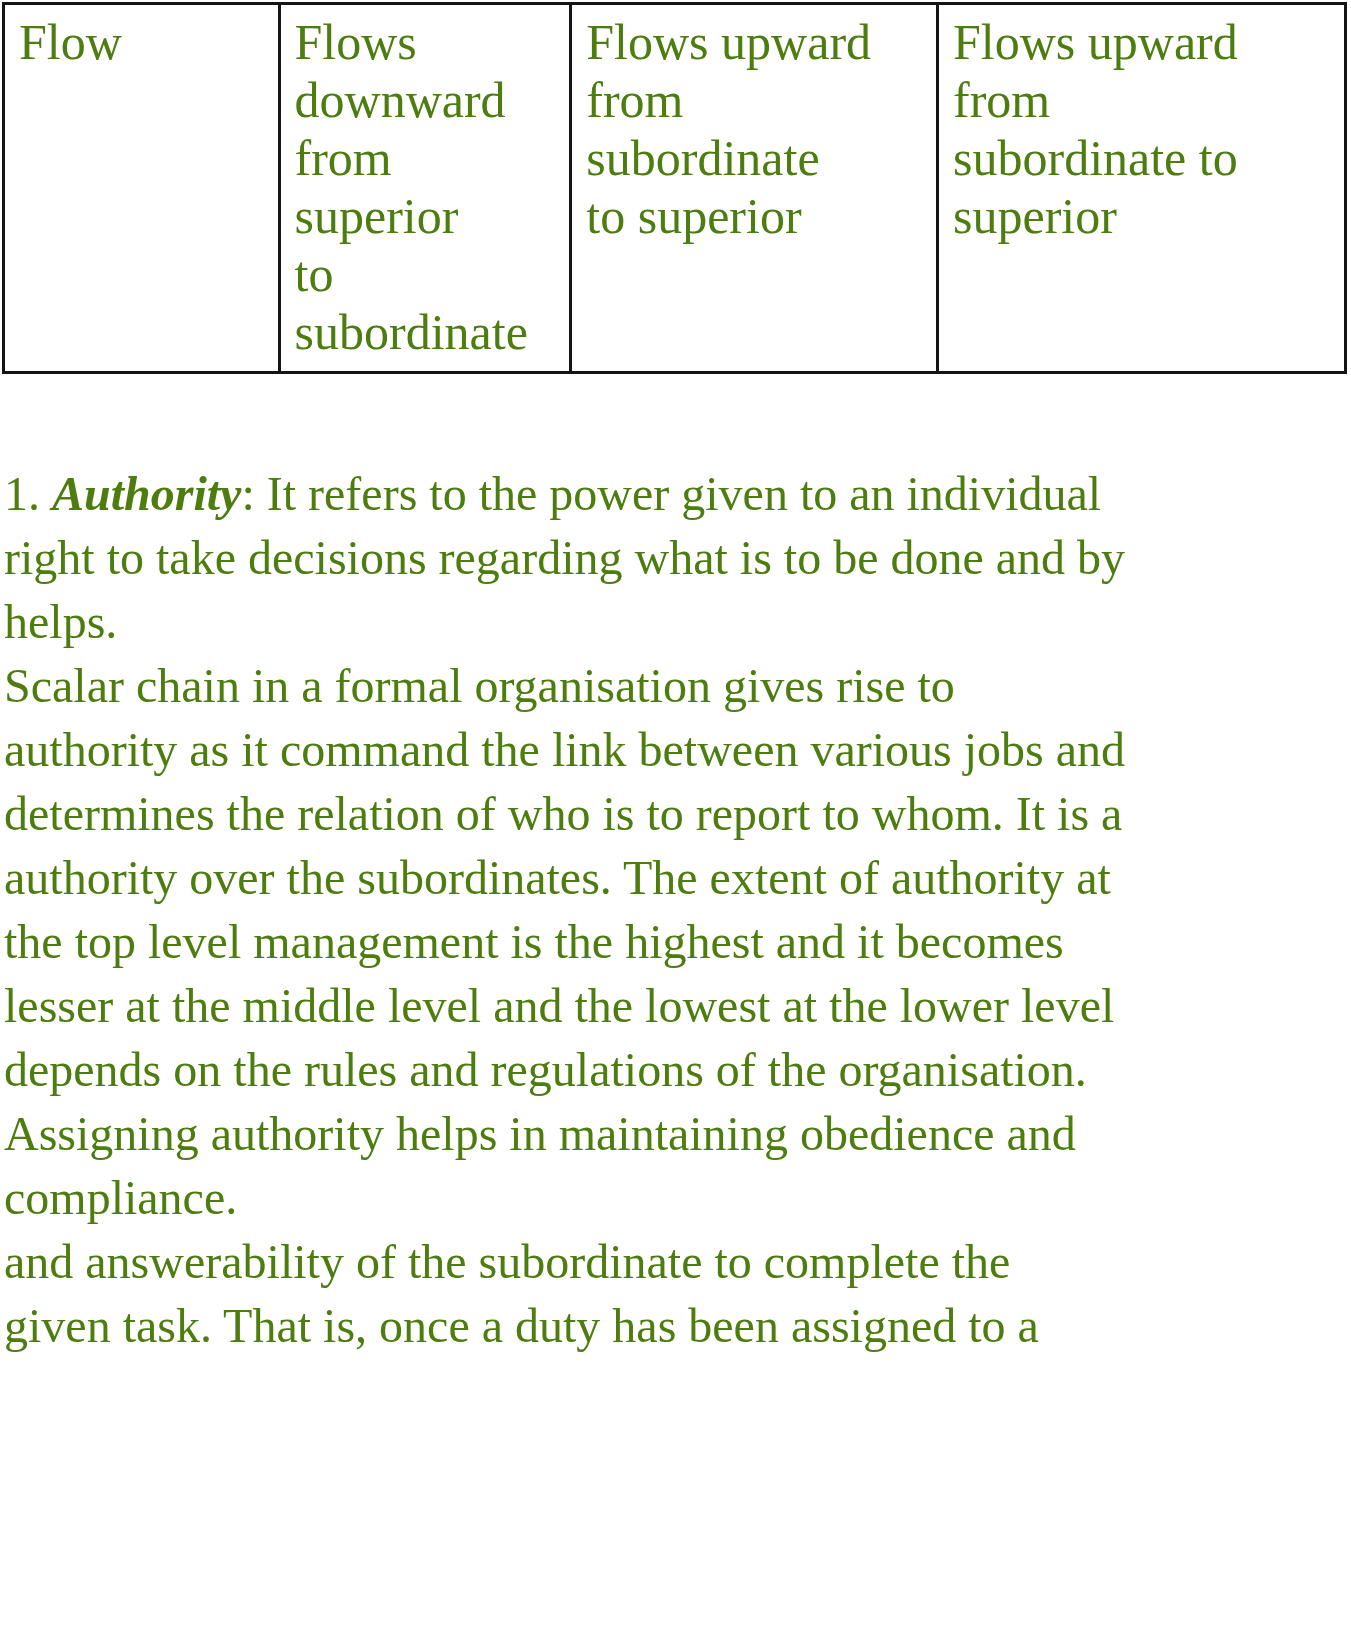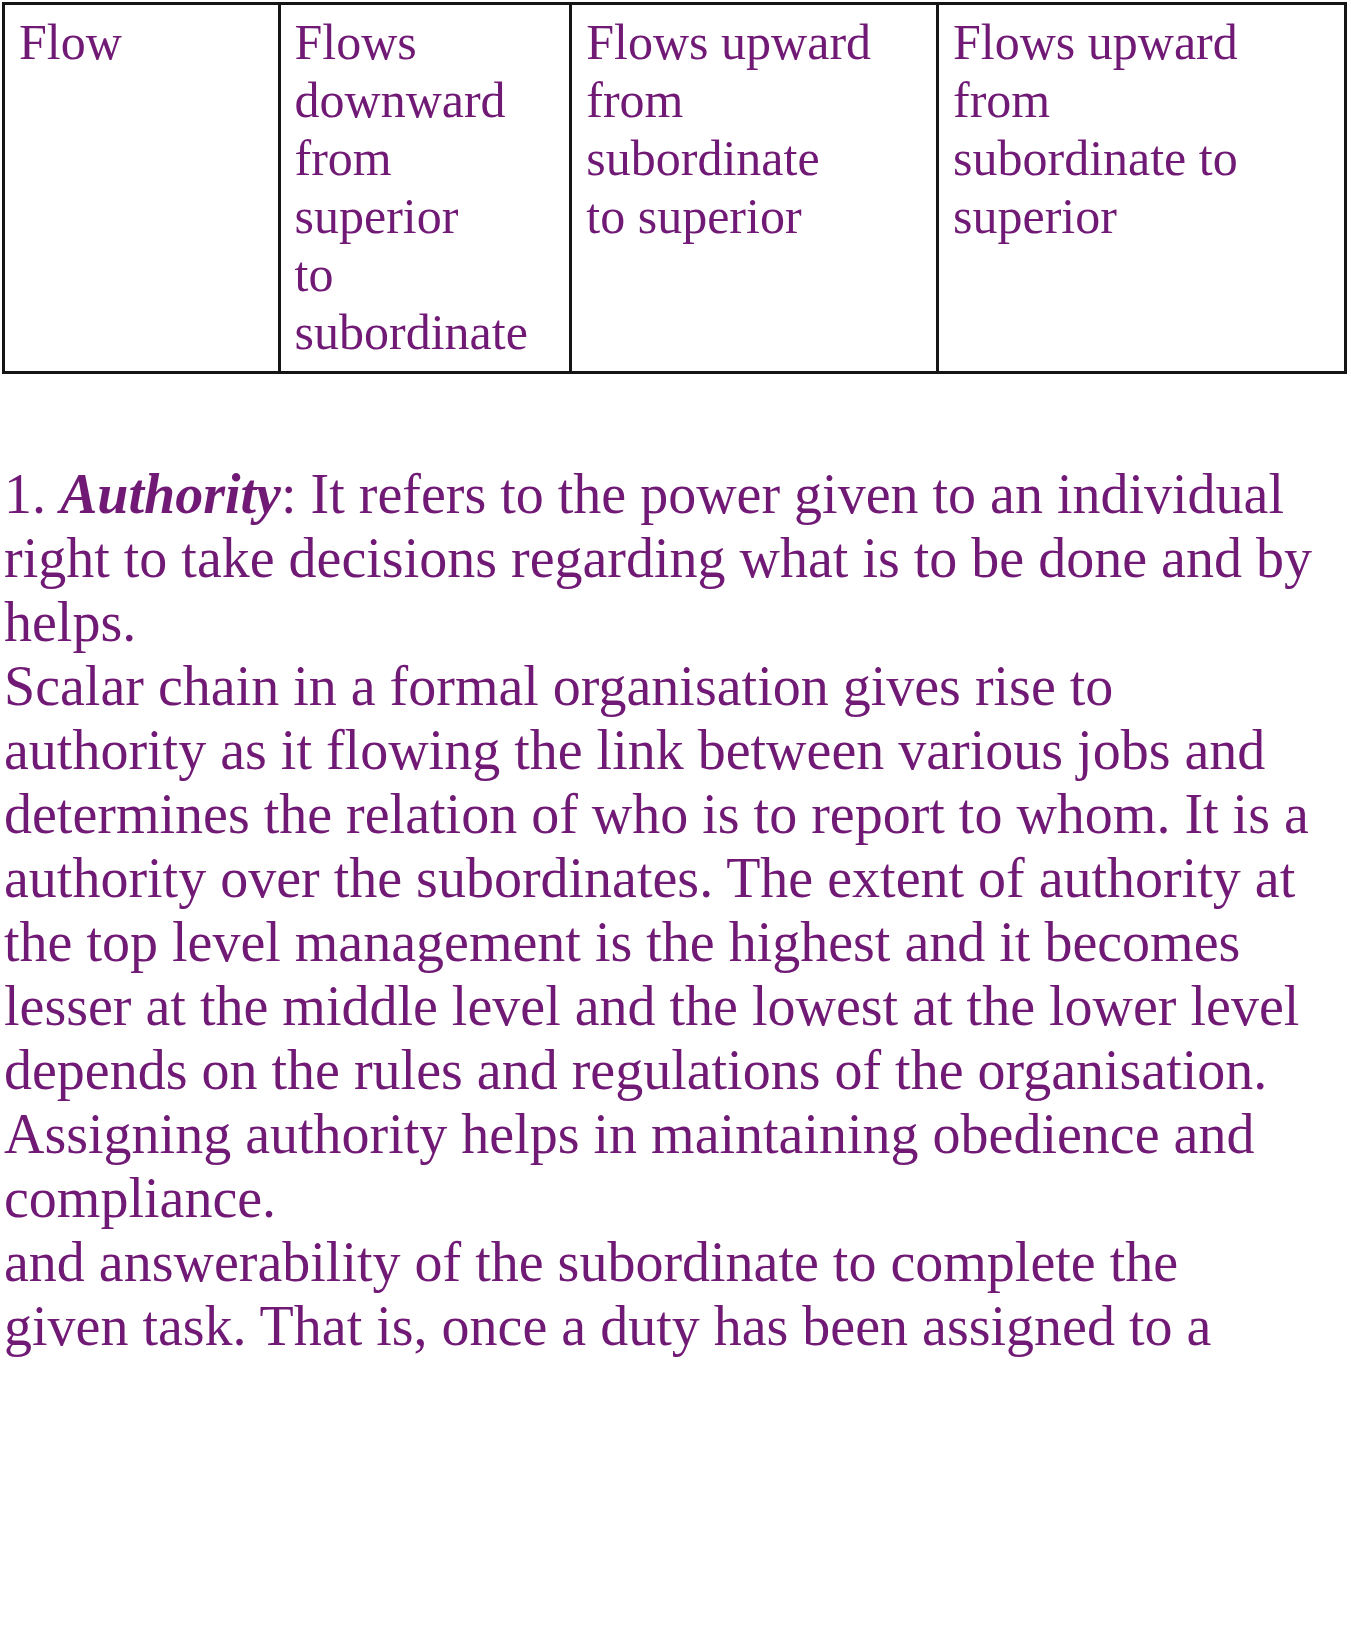--- a/index.html
+++ b/index.html
@@ -7,21 +7,21 @@
     padding: 0;
     background: #ffffff;
   }
   .page {
     position: relative;
     width: 1351px;
     height: 1628px;
     background: #ffffff;
     overflow: hidden;
     font-family: "Liberation Serif", "DejaVu Serif", serif;
-    color: #701a75;
+    color: #4d7c0f;
   }
   table.flow-table {
     border-collapse: collapse;
     table-layout: fixed;
     width: 1345px;
     margin: 2px 0 0 2px;
   }
   table.flow-table td {
     border: 3px solid #151515;
     vertical-align: top;
@@ -31,21 +31,21 @@
     white-space: pre-line;
     letter-spacing: 0px;
   }
   td.c0 { width: 20.2%; }
   td.c1 { width: 21.5%; }
   td.c2 { width: 27.5%; }
   td.c3 { width: 30.8%; }
   .table-bottom-gap { height: 88px; }
   .body-text {
     margin-left: 4px;
-    font-size: 56px;
+    font-size: 48px;
   }
   .body-text .line {
     line-height: 64px;
     height: 64px;
     white-space: nowrap;
   }
   .body-text .term {
     font-weight: bold;
     font-style: italic;
   }
@@ -77,21 +77,21 @@
     </tbody>
   </table>
 
   <div class="table-bottom-gap"></div>
 
   <div class="body-text">
       <div class="line"><span>1. </span><span class="term">Authority</span><span>: It refers to the power given to an individual</span></div>
       <div class="line"><span>right to take decisions regarding what is to be done and by</span></div>
       <div class="line"><span>helps.</span></div>
       <div class="line"><span>Scalar chain in a formal organisation gives rise to</span></div>
-      <div class="line"><span>authority as it flowing the link between various jobs and</span></div>
+      <div class="line"><span>authority as it command the link between various jobs and</span></div>
       <div class="line"><span>determines the relation of who is to report to whom. It is a</span></div>
       <div class="line"><span>authority over the subordinates. The extent of authority at</span></div>
       <div class="line"><span>the top level management is the highest and it becomes</span></div>
       <div class="line"><span>lesser at the middle level and the lowest at the lower level</span></div>
       <div class="line"><span>depends on the rules and regulations of the organisation.</span></div>
       <div class="line"><span>Assigning authority helps in maintaining obedience and</span></div>
       <div class="line"><span>compliance.</span></div>
       <div class="line"><span>and answerability of the subordinate to complete the</span></div>
       <div class="line"><span>given task. That is, once a duty has been assigned to a</span></div>
     </div>

